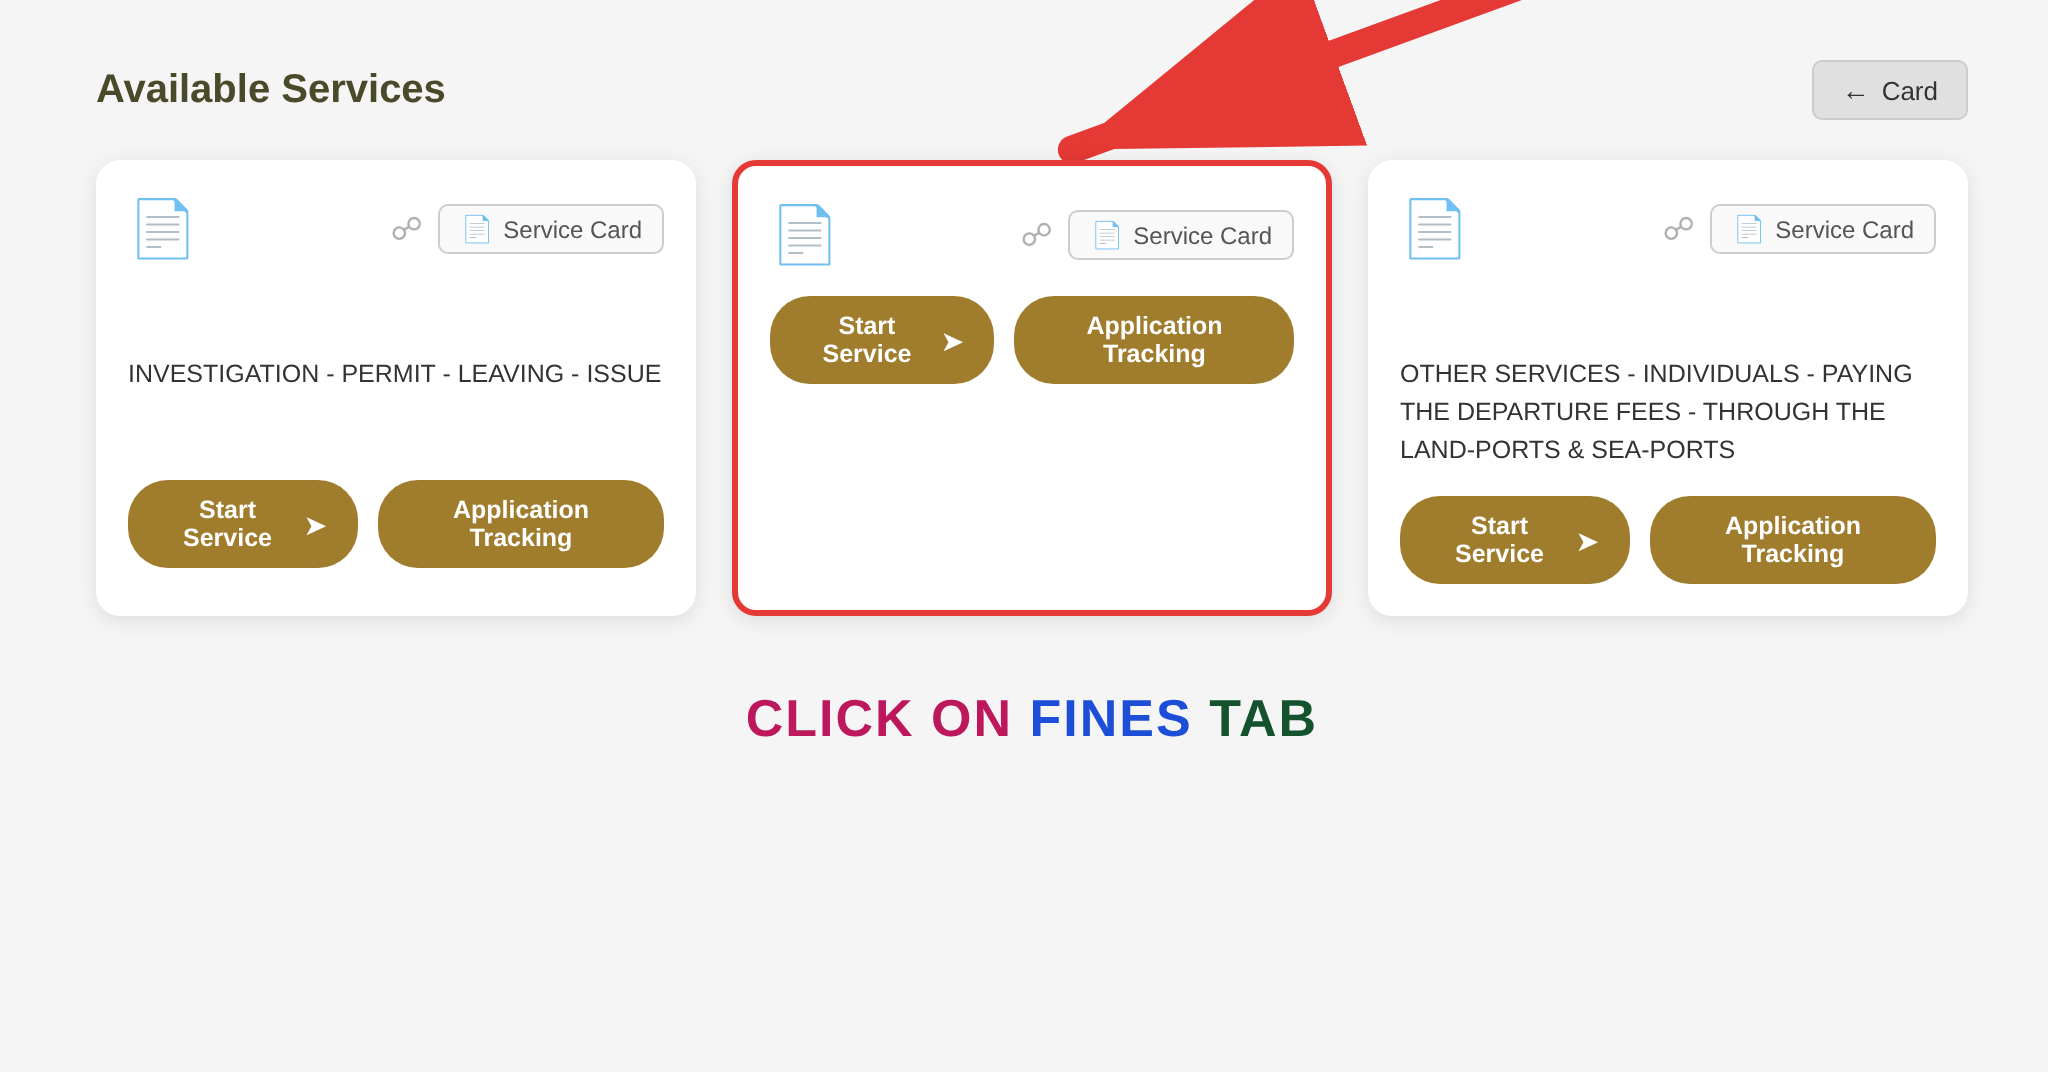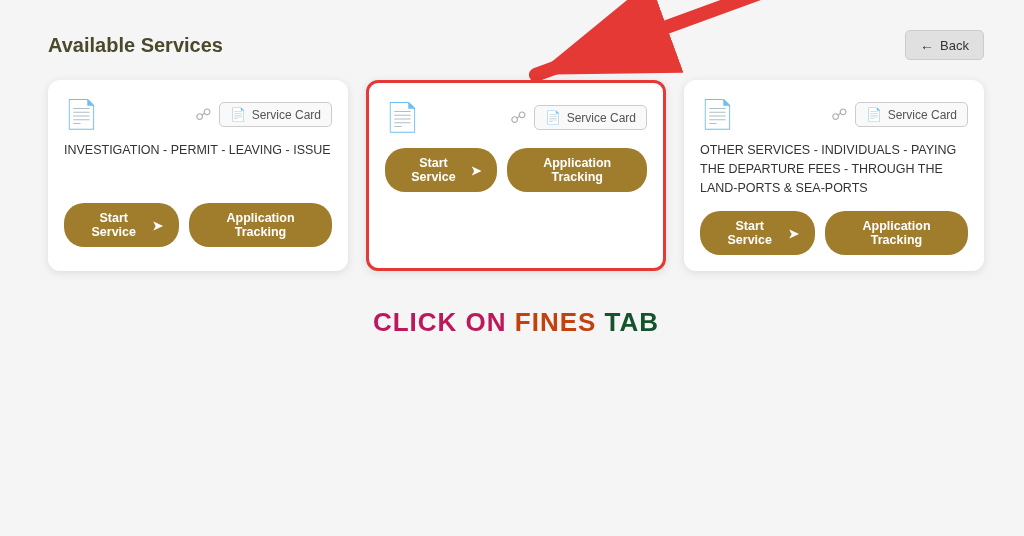--- a/index.html
+++ b/index.html
@@ -96,20 +96,21 @@
       cursor: pointer;
     }
     .service-card-btn .sc-icon {
       font-size: 13px;
     }
     .card-description {
       font-size: 12.5px;
       color: #333;
       line-height: 1.5;
       min-height: 48px;
+      margin-top: 37px;
     }
     .card-actions {
       display: flex;
       gap: 10px;
       margin-top: 4px;
     }
     .btn-start {
       background: #a07c2d;
       color: #fff;
       border: none;
@@ -138,21 +139,21 @@
       text-align: center;
       font-size: 26px;
       font-weight: 900;
       letter-spacing: 1px;
       text-transform: uppercase;
     }
     .bottom-text .click-on {
       color: #be185d;
     }
     .bottom-text .fines {
-      color: #c2410c;
+      color: #1d4ed8;
     }
     .bottom-text .tab {
       color: #14532d;
     }
     .cards-section {
       position: relative;
     }
     
     .arrow-svg-container {
       position: absolute;
@@ -164,21 +165,21 @@
     }
   </style>
 </head>
 <body>
 
 <div class="page-wrapper">
   <div class="header-row">
     <span class="section-title">Available Services</span>
     <button class="back-btn">
       <span class="arrow-left">←</span>
-      <span>Back</span>
+      <span>Card</span>
     </button>
   </div>
 
   <div class="cards-section">
 
     <svg class="arrow-svg-container" viewBox="0 0 940 120" xmlns="http://www.w3.org/2000/svg">
 
       <defs>
         <marker id="arrowhead" markerWidth="10" markerHeight="7" refX="10" refY="3.5" orient="auto">
           <polygon points="0 0, 10 3.5, 0 7" fill="#e53935"></polygon>

